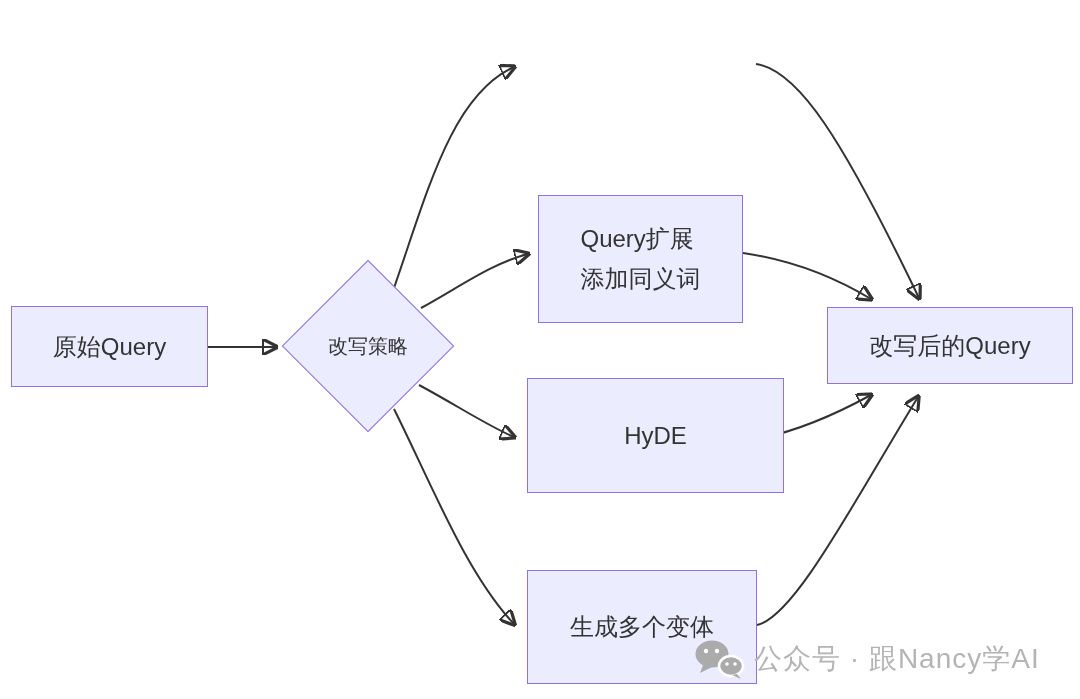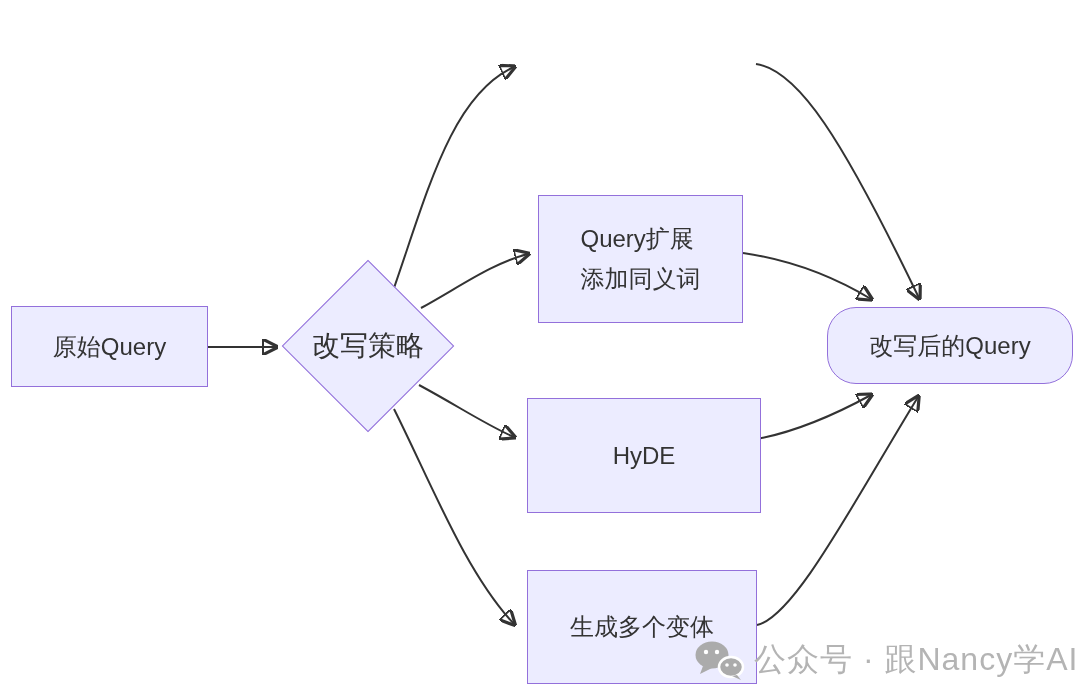--- a/index.html
+++ b/index.html
@@ -23,47 +23,47 @@
     align-items:center;
     justify-content:center;
     font-size:24px;
     line-height:40px;
     color:#333333;
   }
   .node .lines{text-align:left;}
   .node-original{left:11px;top:306px;width:197px;height:81px;}
   .node-history{left:527px;top:8px;width:229px;height:115px;}
   .node-expansion{left:538px;top:195px;width:205px;height:128px;}
-  .node-hyde{left:527px;top:398px;width:234px;height:115px;}
+  .node-hyde{left:527px;top:378px;width:257px;height:115px;}
   .node-multi{left:527px;top:570px;width:230px;height:114px;}
-  .node-rewritten{left:827px;top:307px;width:246px;height:77px;border-radius:29px;}
+  .node-rewritten{left:827px;top:307px;width:246px;height:77px;}
 
   .diamond-shape{
     position:absolute;
     left:307px;top:285px;width:122px;height:122px;
     background:#ECECFF;
     border:1.5px solid #9370DB;
     box-sizing:border-box;
     transform:rotate(45deg);
   }
   .diamond-label{
     position:absolute;
     left:288px;top:326px;width:160px;height:40px;
     display:flex;align-items:center;justify-content:center;
-    font-size:28px;color:#333333;
+    font-size:20px;color:#333333;
   }
 
   .watermark{
     position:absolute;
     left:692px;top:638px;
     display:flex;align-items:center;
     color:#b4b4b4;
   }
   .watermark .wm-text{
-    font-size:32px;
+    font-size:28px;
     margin-left:8px;
     letter-spacing:1px;
     white-space:nowrap;
   }
 </style>
 </head>
 <body>
 
 <div class="canvas">
 

